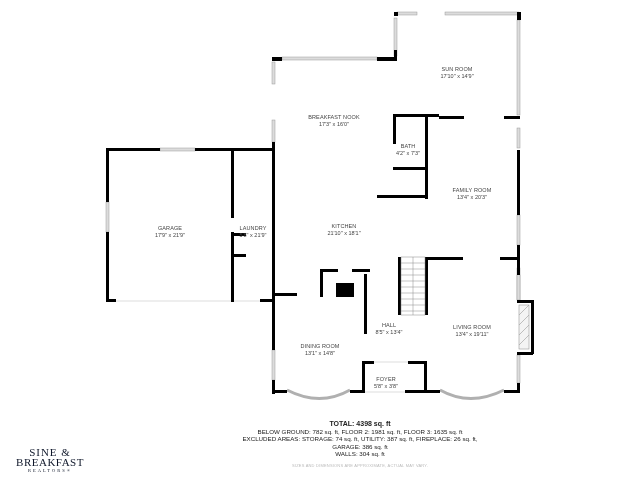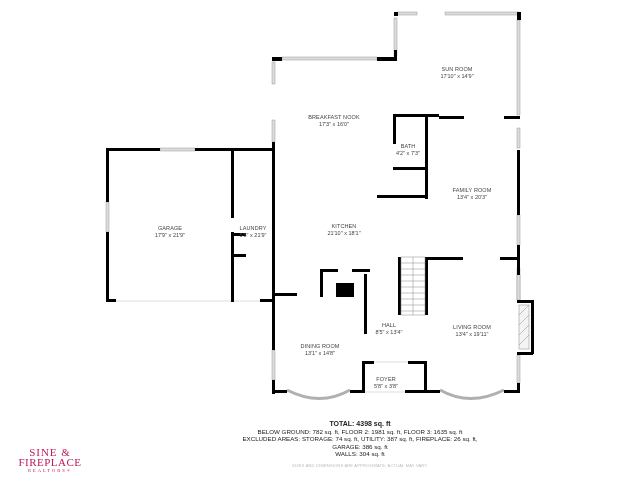--- a/index.html
+++ b/index.html
@@ -4,21 +4,21 @@
 <style>
   html,body{margin:0;padding:0;background:#ffffff;}
   body{width:640px;height:480px;position:relative;overflow:hidden;font-family:"Liberation Sans",sans-serif;}
   #plan{position:absolute;left:0;top:0;width:640px;height:480px;}
   .room-label{position:absolute;text-align:center;font-size:5.5px;line-height:6.5px;color:#444;transform:translateX(-50%);white-space:nowrap;}
   .room-label .nm{display:block;letter-spacing:0.1px;}
   .room-label .dm{display:block;}
   #summary{position:absolute;left:240px;top:420px;width:240px;text-align:center;font-size:6.2px;line-height:7.6px;color:#222;}
   #summary .total{font-weight:bold;font-size:7px;}
   #disclaimer{position:absolute;left:240px;top:463px;width:240px;text-align:center;font-size:4px;color:#bbb;letter-spacing:0.2px;}
-  #logo{position:absolute;left:2px;top:447px;width:96px;text-align:center;color:#be185d;font-family:"Liberation Serif",serif;}
+  #logo{position:absolute;left:2px;top:447px;width:96px;text-align:center;color:#0f172a;font-family:"Liberation Serif",serif;}
   #logo .l1{font-size:11px;line-height:10px;letter-spacing:1px;}
   #logo .l2{font-size:11px;line-height:11px;letter-spacing:0.5px;}
   #logo .l3{font-size:4.5px;letter-spacing:2px;line-height:6px;}
 </style>
 </head>
 <body>
 
 <svg id="plan" viewBox="0 0 640 480" xmlns="http://www.w3.org/2000/svg">
   <g fill="#dcdcdc" stroke="#9a9a9a" stroke-width="0.5">
 
@@ -186,15 +186,15 @@
   <div>BELOW GROUND: 782 sq. ft, FLOOR 2: 1981 sq. ft, FLOOR 3: 1635 sq. ft</div>
   <div>EXCLUDED AREAS: STORAGE: 74 sq. ft, UTILITY: 387 sq. ft, FIREPLACE: 26 sq. ft,</div>
   <div>GARAGE: 386 sq. ft</div>
   <div>WALLS: 304 sq. ft</div>
 </div>
 
 <div id="disclaimer">SIZES AND DIMENSIONS ARE APPROXIMATE, ACTUAL MAY VARY.</div>
 
 <div id="logo">
   <div class="l1">SINE &amp;</div>
-  <div class="l2">FIREPLACE</div>
+  <div class="l2">BREAKFAST</div>
   <div class="l3">REALTORS®</div>
 </div>
 
 </body></html>

